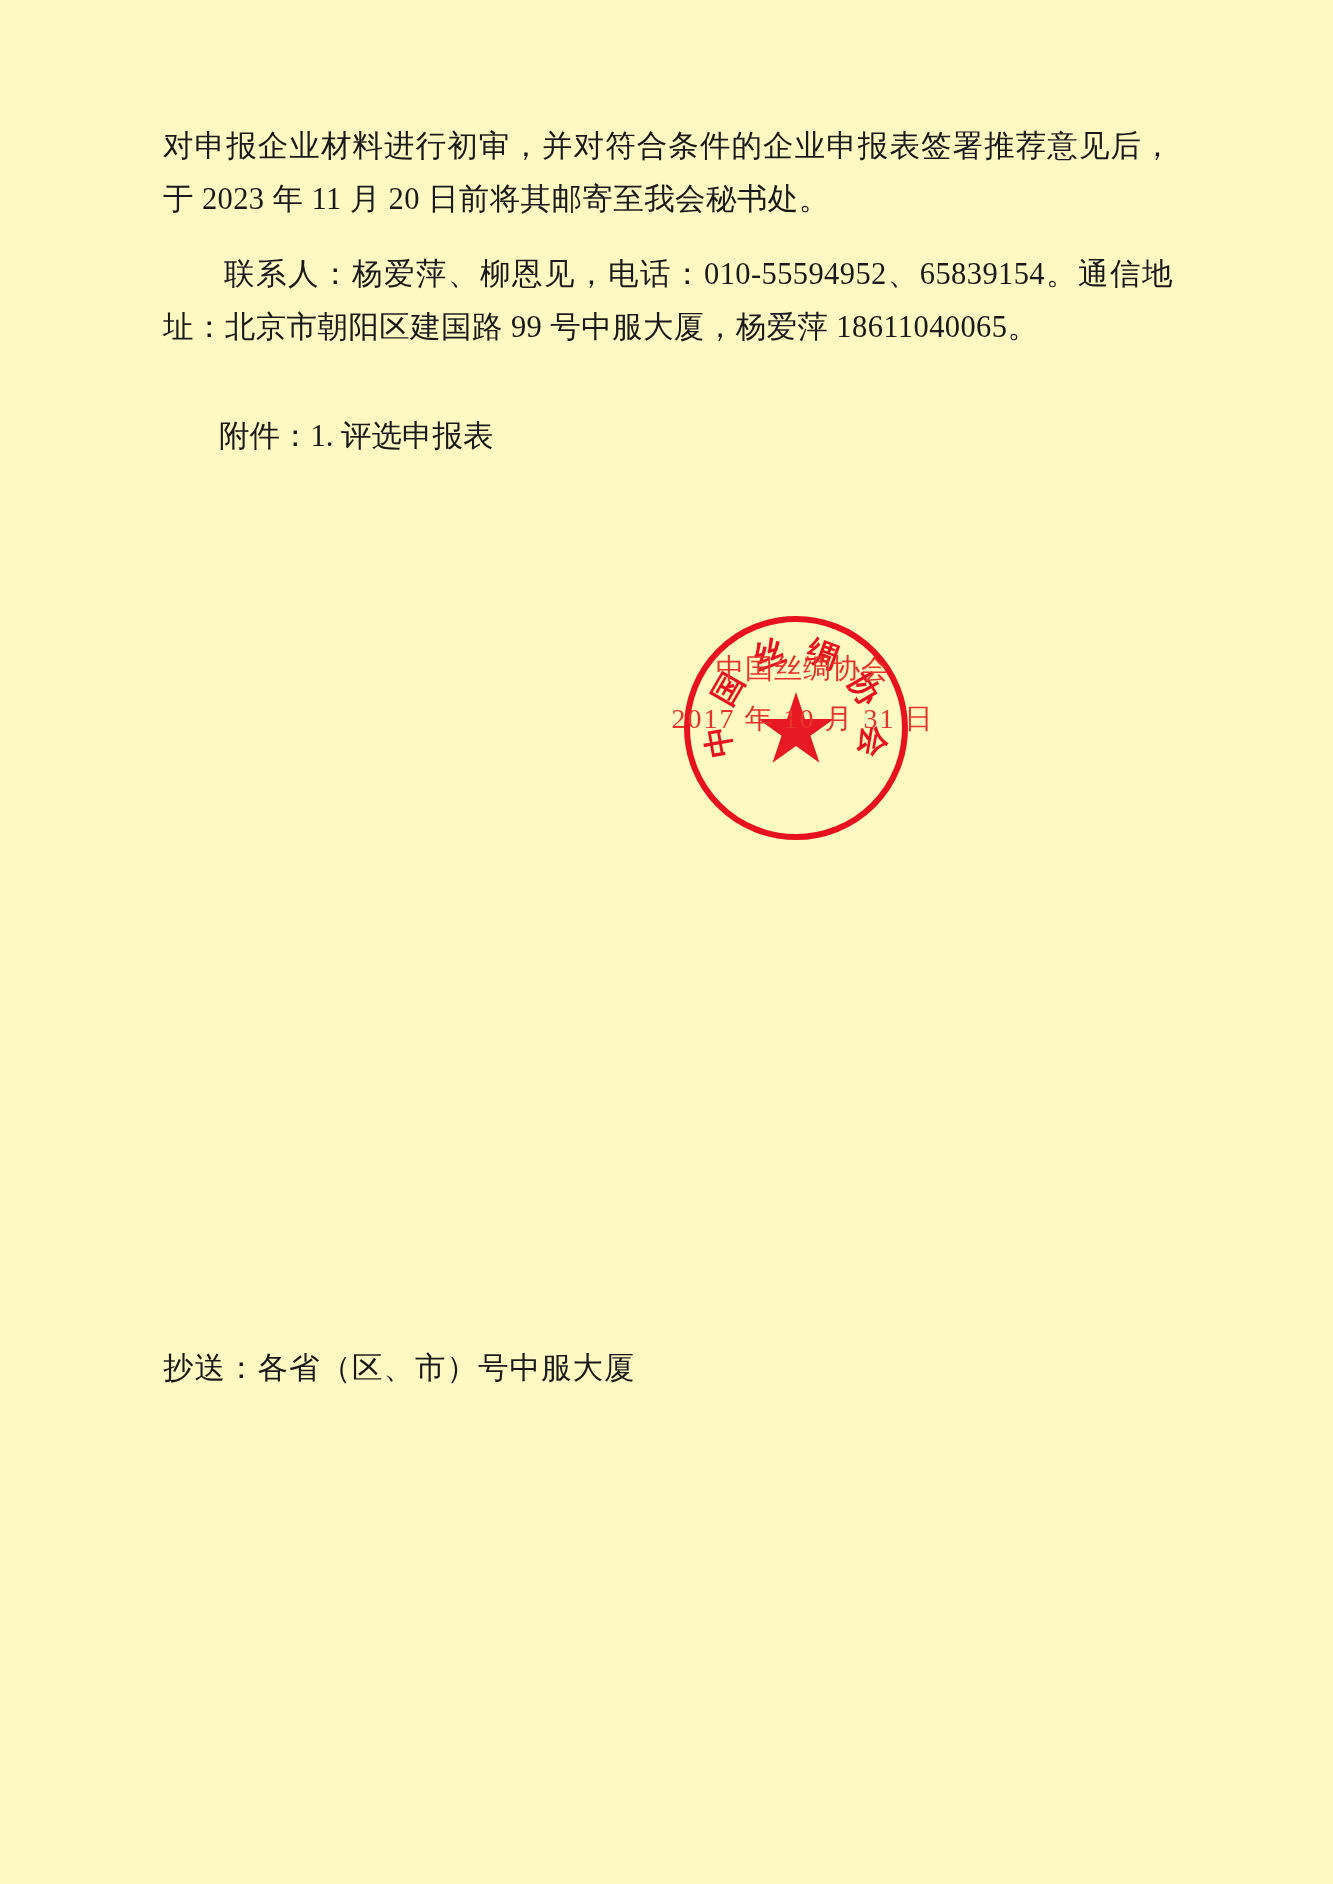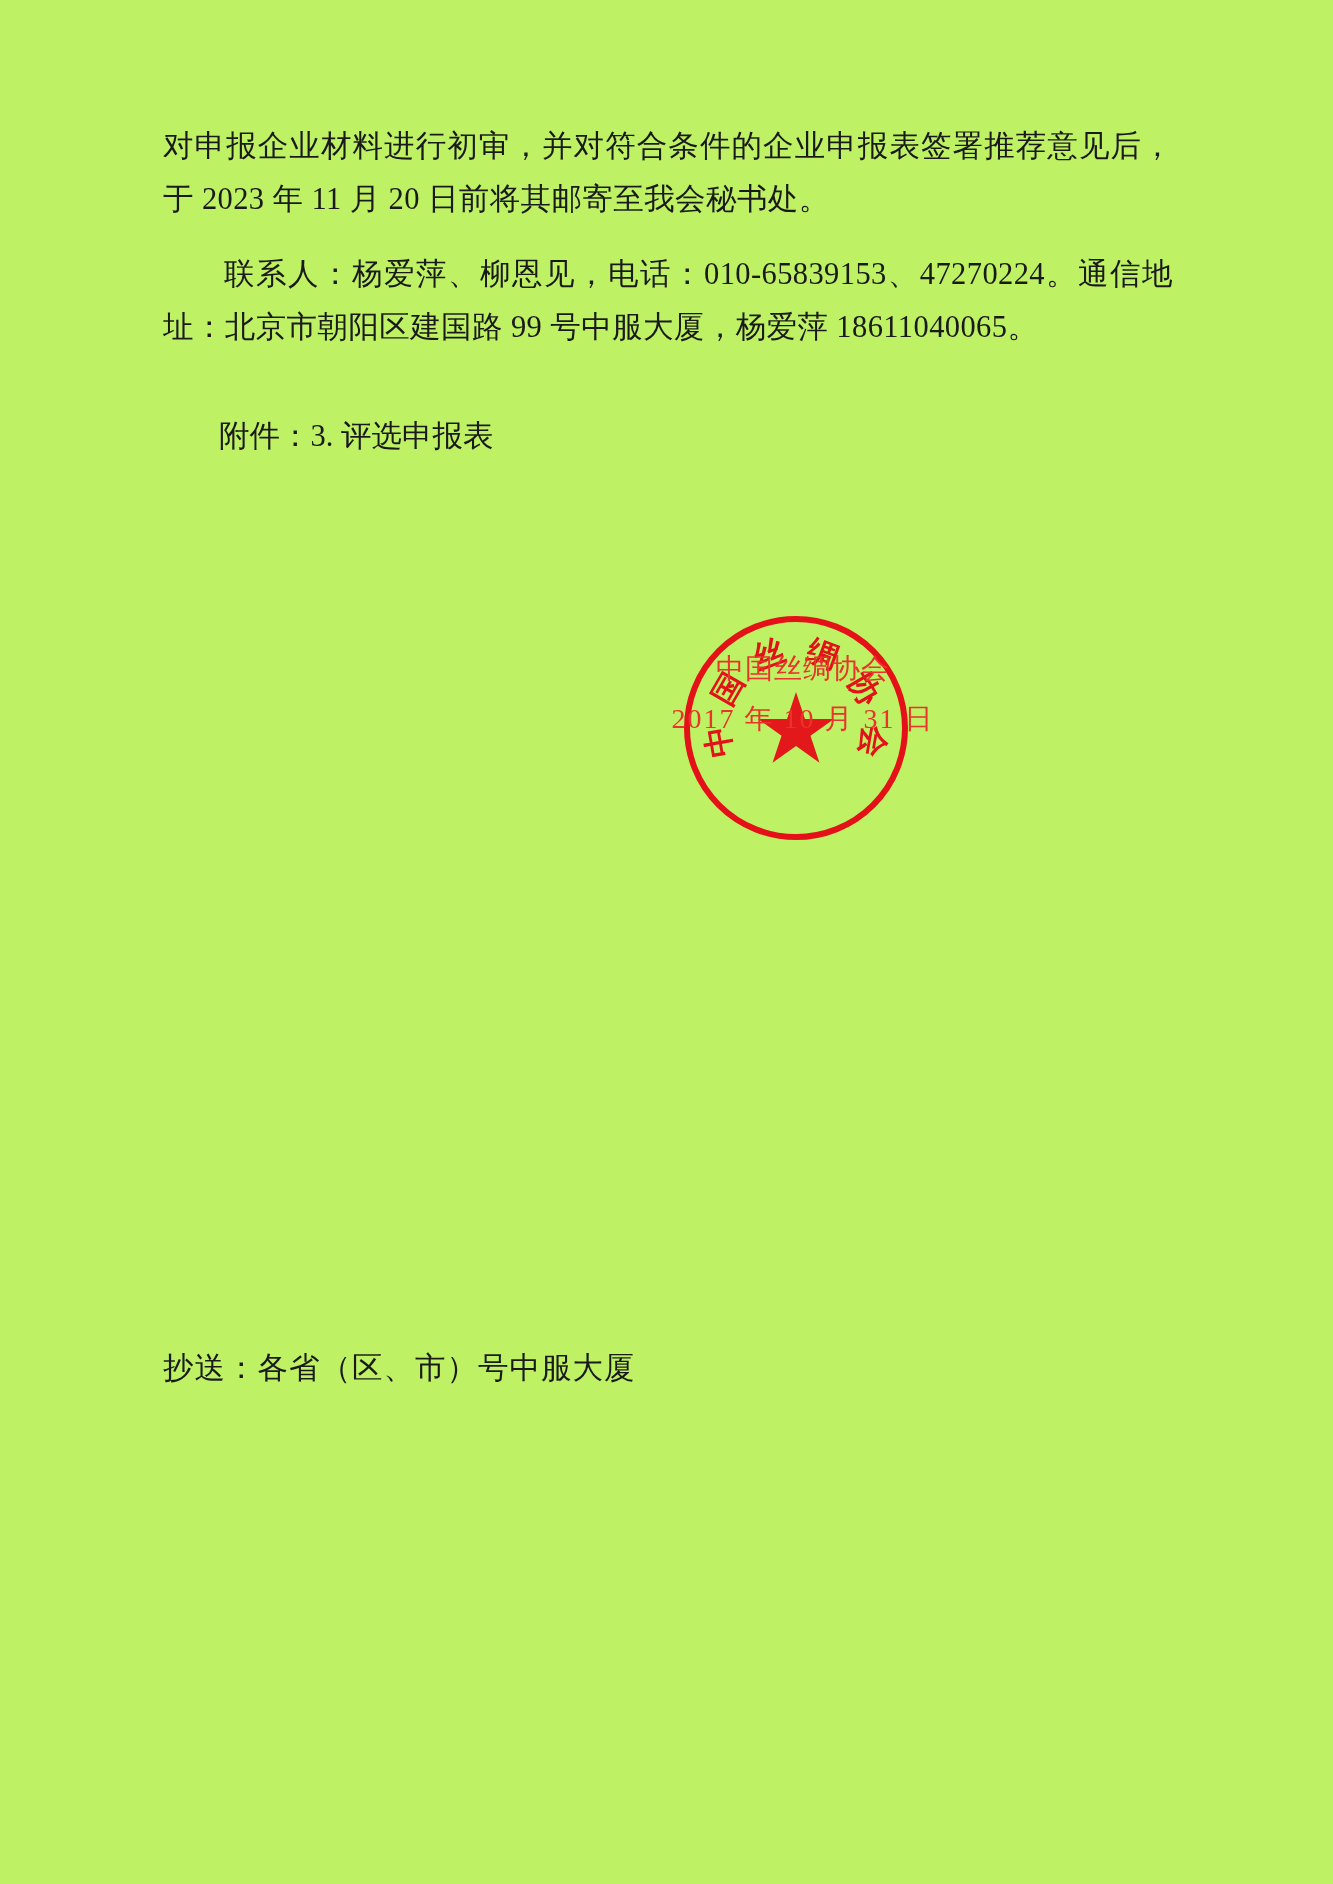--- a/index.html
+++ b/index.html
@@ -11,21 +11,21 @@
     width: 1333px;
     height: 1884px;
     position: relative;
     font-family: "Liberation Serif", "DejaVu Serif", serif;
     color: #1a1a1a;
     overflow: hidden;
   }
   .page {
     position: absolute;
     inset: 0;
-    background: #bef264;
+    background: #fef9c3;
   }
   .content {
     position: absolute;
     left: 163px;
     top: 120px;
     width: 1010px;
   }
   .para {
     font-size: 30.5px;
     line-height: 53px;
@@ -125,24 +125,24 @@
 </style>
 </head>
 <body>
 
 <div class="page">
 
   <div class="content">
 
     <p class="para">对申报企业材料进行初审，并对符合条件的企业申报表签署推荐意见后，于 2023 年 11 月 20 日前将其邮寄至我会秘书处。</p>
 
-    <p class="para indent block-gap-1">联系人：杨爱萍、柳恩见，电话：010-65839153、47270224。通信地址：北京市朝阳区建国路 99 号中服大厦，杨爱萍 18611040065。</p>
+    <p class="para indent block-gap-1">联系人：杨爱萍、柳恩见，电话：010-55594952、65839154。通信地址：北京市朝阳区建国路 99 号中服大厦，杨爱萍 18611040065。</p>
 
     <div class="attach-wrap">
-      <p class="attach-line">附件：3. 评选申报表</p>
+      <p class="attach-line">附件：1. 评选申报表</p>
     </div>
 
   </div>
 
   <div class="seal">
     <div class="seal-ring"></div>
     <div class="seal-arc-text" id="seal-arc">
         <span class="arc-char" style="transform: translate(-76.815px, 13.5446px) rotate(-100deg) translate(-50%, -50%);">中</span>
         <span class="arc-char" style="transform: translate(-67.55px, -39px) rotate(-60deg) translate(-50%, -50%);">国</span>
         <span class="arc-char" style="transform: translate(-26.6776px, -73.296px) rotate(-20deg) translate(-50%, -50%);">丝</span>

